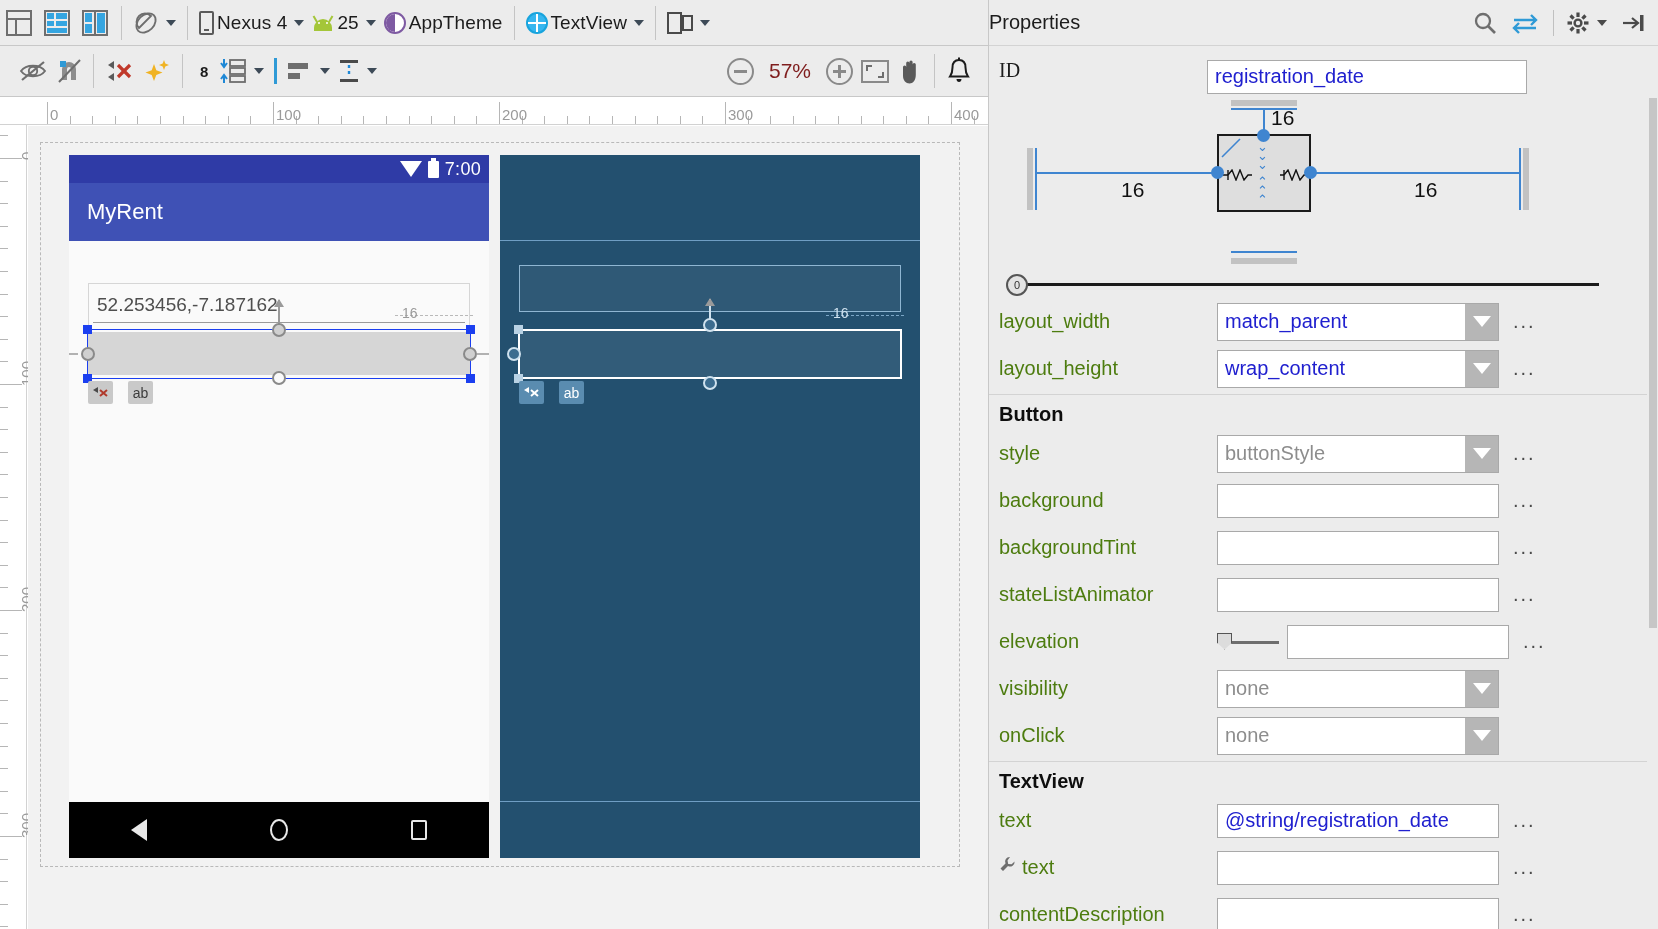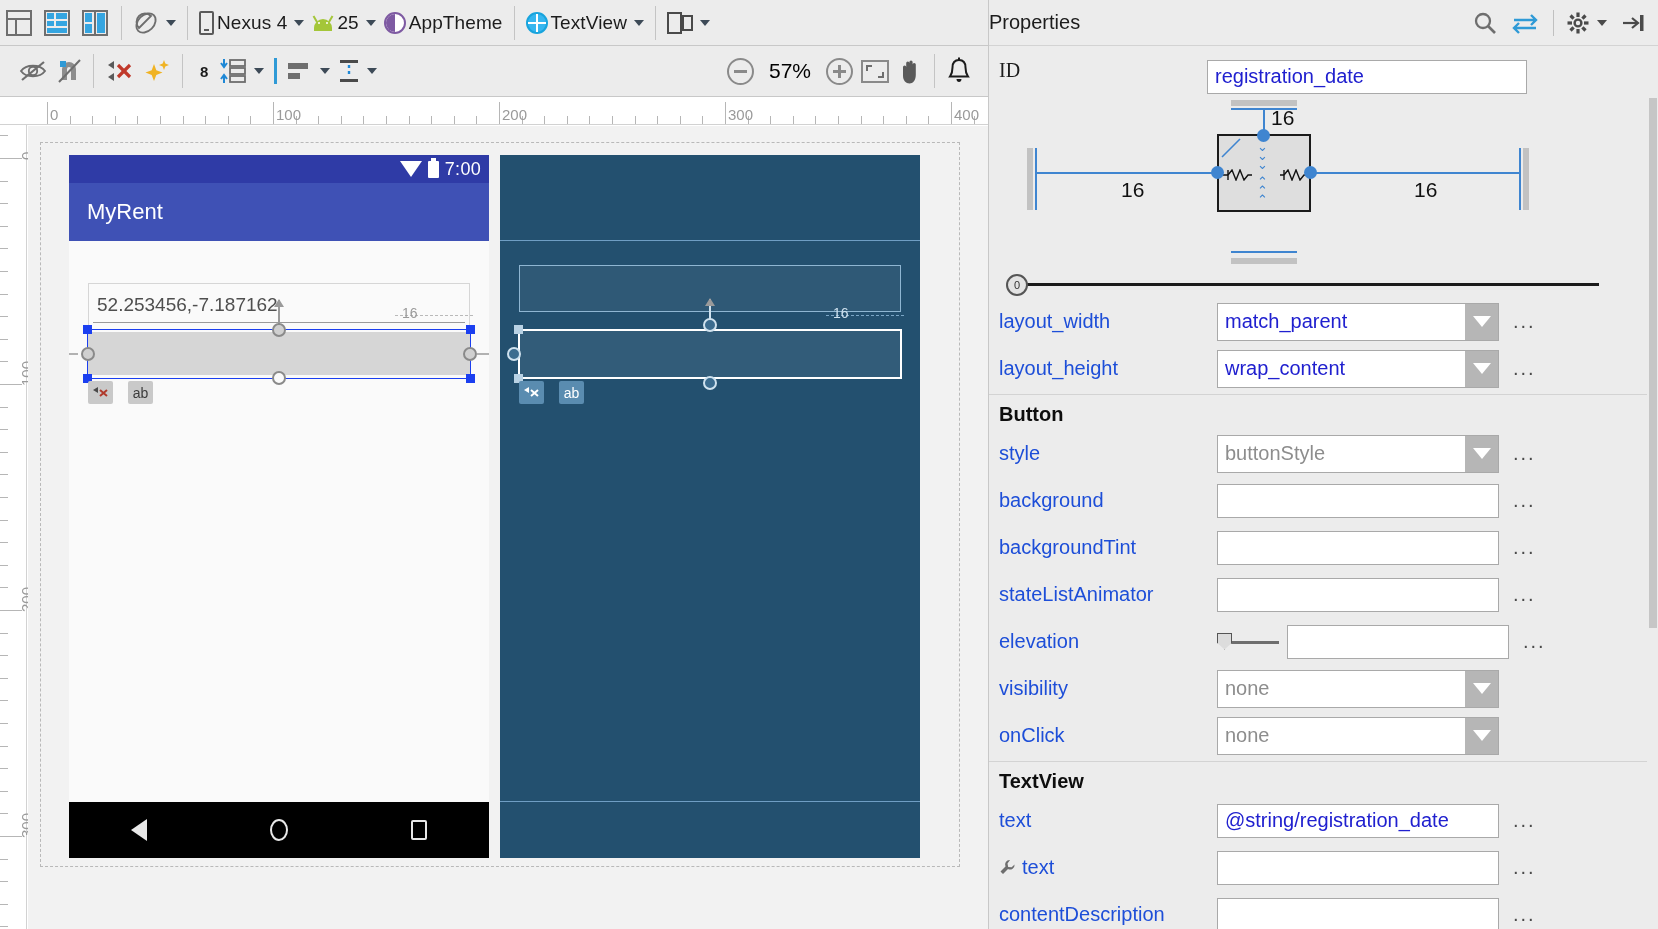--- a/index.html
+++ b/index.html
@@ -138,21 +138,21 @@
   }
   .zoom-circ .h {
     position: absolute; left: 5px; right: 5px; top: 50%; margin-top: -1.5px;
     height: 3px; background: #8a8a8a;
   }
   .zoom-circ .v {
     position: absolute; top: 5px; bottom: 5px; left: 50%; margin-left: -1.5px;
     width: 3px; background: #8a8a8a;
   }
   .zoom-pct {
-    font-size: 21px; color: #000000; margin: 0 9px; min-width: 46px; text-align: center;
+    font-size: 21px; color: #7f1d1d; margin: 0 9px; min-width: 46px; text-align: center;
   }
   .ico-fit {
     width: 28px; height: 23px; border: 2px solid #8a8a8a; position: relative;
   }
   .ico-hand { width: 26px; height: 27px; }
   .ico-bell { width: 26px; height: 28px; }
 
   
   .ruler-h {
     position: absolute; left: 0; top: 97px; width: 988px; height: 28px;
@@ -386,21 +386,21 @@
   }
 
   .plist {
     position: absolute; left: 0; top: 298px; width: 670px; height: 631px;
     overflow: hidden;
   }
   .prow {
     display: flex; align-items: center; height: 47px; padding-left: 10px;
   }
   .prow .plabel {
-    font-size: 20px; color: #1d4ed8; width: 218px; display: flex; align-items: center; gap: 6px;
+    font-size: 20px; color: #4d7c0f; width: 218px; display: flex; gap: 6px;
   }
   .section-hdr {
     font-size: 20px; font-weight: bold; color: #0e0e0e;
     padding: 8px 0 4px 10px; border-top: 1px solid #d3d3d3; margin-top: 2px;
   }
   .inputwrap { display: flex; align-items: center; }
   .txtfield {
     width: 282px; height: 34px; background: #fff; border: 1px solid #a9a9a9;
     display: flex; align-items: center; padding-left: 7px;
     font-size: 20px;

